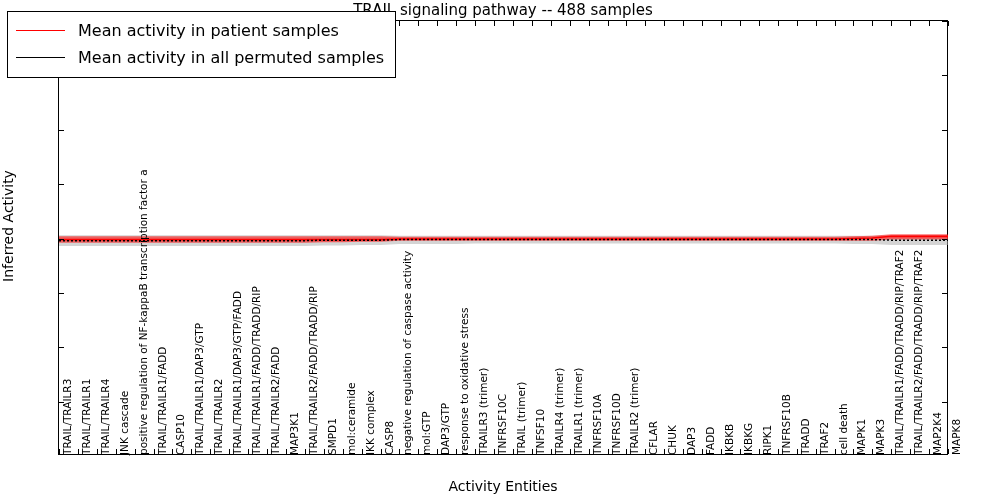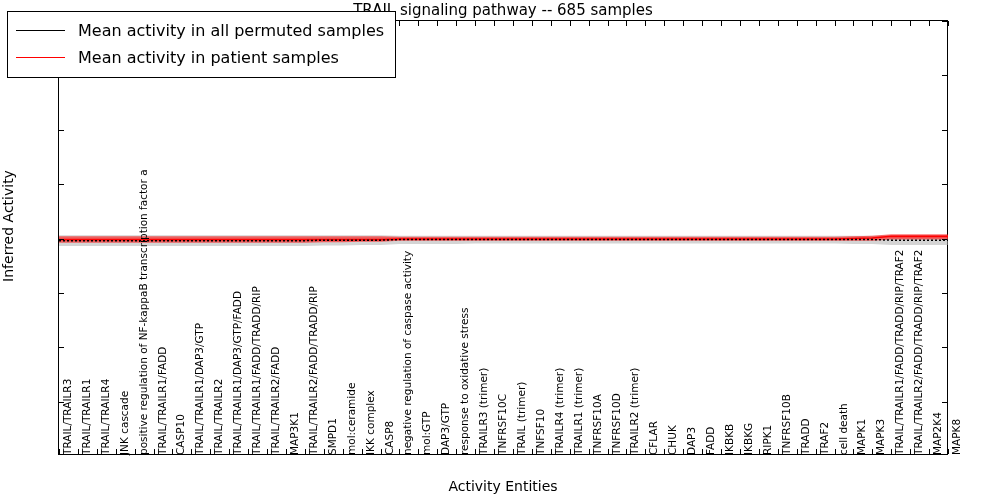--- a/index.html
+++ b/index.html
@@ -69,21 +69,21 @@
   .legtext{font-size:16px;color:#000;white-space:nowrap;}
 
   
   .datalayer{position:absolute;left:0;top:0;width:890px;height:435px;}
 </style>
 </head>
 <body>
 
 <div id="fig">
 
-  <div class="title">TRAIL signaling pathway -- 685 samples</div>
+  <div class="title">TRAIL signaling pathway -- 488 samples</div>
 
   <div class="plotframe">
     <svg class="datalayer" viewBox="0 0 890 435" preserveAspectRatio="none" id="datasvg">
         <path d="M0,214.2375L18.914893617021278,214.2375L37.829787234042556,214.2375L56.744680851063826,214.2375L75.65957446808511,214.2375L94.57446808510639,214.2375L113.48936170212765,214.2375L132.40425531914894,214.2375L151.31914893617022,214.2375L170.2340425531915,214.2375L189.14893617021278,214.2375L208.06382978723406,214.2375L226.9787234042553,214.2375L245.89361702127658,214.2375L264.8085106382979,214.2375L283.72340425531917,214.2375L302.63829787234044,214.2375L321.5531914893617,214.2375L340.468085106383,214.78125L359.3829787234043,214.78125L378.29787234042556,214.78125L397.21276595744683,214.78125L416.1276595744681,214.78125L435.0425531914894,214.78125L453.9574468085106,214.78125L472.8723404255319,214.78125L491.78723404255317,214.78125L510.70212765957444,214.78125L529.6170212765958,214.78125L548.531914893617,214.78125L567.4468085106383,214.78125L586.3617021276596,214.78125L605.2765957446809,214.78125L624.1914893617021,214.78125L643.1063829787234,214.78125L662.0212765957447,214.78125L680.936170212766,214.78125L699.8510638297872,214.78125L718.7659574468086,214.78125L737.6808510638298,214.78125L756.5957446808511,214.78125L775.5106382978723,214.78125L794.4255319148937,214.78125L813.3404255319149,214.78125L832.2553191489362,214.2375L851.1702127659574,214.2375L870.0851063829788,214.2375L889,214.2375L889,224.025L870.0851063829788,224.025L851.1702127659574,224.025L832.2553191489362,224.025L813.3404255319149,222.9375L794.4255319148937,222.9375L775.5106382978723,222.39374999999998L756.5957446808511,222.39374999999998L737.6808510638298,222.39374999999998L718.7659574468086,222.39374999999998L699.8510638297872,222.39374999999998L680.936170212766,222.39374999999998L662.0212765957447,222.39374999999998L643.1063829787234,222.39374999999998L624.1914893617021,222.39374999999998L605.2765957446809,222.39374999999998L586.3617021276596,222.39374999999998L567.4468085106383,222.39374999999998L548.531914893617,222.39374999999998L529.6170212765958,222.39374999999998L510.70212765957444,222.39374999999998L491.78723404255317,222.39374999999998L472.8723404255319,222.39374999999998L453.9574468085106,222.39374999999998L435.0425531914894,222.39374999999998L416.1276595744681,222.39374999999998L397.21276595744683,222.9375L378.29787234042556,222.9375L359.3829787234043,222.9375L340.468085106383,222.9375L321.5531914893617,224.025L302.63829787234044,224.025L283.72340425531917,224.56875L264.8085106382979,224.56875L245.89361702127658,225.1125L226.9787234042553,225.1125L208.06382978723406,225.1125L189.14893617021278,225.1125L170.2340425531915,225.1125L151.31914893617022,225.1125L132.40425531914894,225.1125L113.48936170212765,225.1125L94.57446808510639,225.1125L75.65957446808511,225.1125L56.744680851063826,225.1125L37.829787234042556,225.1125L18.914893617021278,225.1125L0,225.1125Z" fill="#b0b0b0" fill-opacity="0.55" stroke="none"></path>
         <path d="M0,215.325L18.914893617021278,215.325L37.829787234042556,215.325L56.744680851063826,215.325L75.65957446808511,215.325L94.57446808510639,215.325L113.48936170212765,215.325L132.40425531914894,215.325L151.31914893617022,215.325L170.2340425531915,215.325L189.14893617021278,215.325L208.06382978723406,215.325L226.9787234042553,215.325L245.89361702127658,215.325L264.8085106382979,215.325L283.72340425531917,215.325L302.63829787234044,215.325L321.5531914893617,215.325L340.468085106383,215.86874999999998L359.3829787234043,215.86874999999998L378.29787234042556,215.86874999999998L397.21276595744683,215.86874999999998L416.1276595744681,215.86874999999998L435.0425531914894,215.86874999999998L453.9574468085106,215.86874999999998L472.8723404255319,215.86874999999998L491.78723404255317,215.86874999999998L510.70212765957444,215.86874999999998L529.6170212765958,215.86874999999998L548.531914893617,215.86874999999998L567.4468085106383,215.86874999999998L586.3617021276596,215.86874999999998L605.2765957446809,215.86874999999998L624.1914893617021,215.86874999999998L643.1063829787234,215.86874999999998L662.0212765957447,215.86874999999998L680.936170212766,215.86874999999998L699.8510638297872,215.86874999999998L718.7659574468086,215.86874999999998L737.6808510638298,215.86874999999998L756.5957446808511,215.86874999999998L775.5106382978723,215.86874999999998L794.4255319148937,215.325L813.3404255319149,214.78125L832.2553191489362,213.15L851.1702127659574,213.15L870.0851063829788,213.15L889,213.15L889,218.5875L870.0851063829788,218.5875L851.1702127659574,218.5875L832.2553191489362,218.5875L813.3404255319149,219.675L794.4255319148937,219.675L775.5106382978723,219.675L756.5957446808511,219.675L737.6808510638298,219.675L718.7659574468086,219.675L699.8510638297872,219.675L680.936170212766,219.675L662.0212765957447,219.675L643.1063829787234,219.675L624.1914893617021,219.675L605.2765957446809,219.675L586.3617021276596,219.675L567.4468085106383,219.675L548.531914893617,219.675L529.6170212765958,219.675L510.70212765957444,219.675L491.78723404255317,219.675L472.8723404255319,219.675L453.9574468085106,219.675L435.0425531914894,219.675L416.1276595744681,219.675L397.21276595744683,219.675L378.29787234042556,219.675L359.3829787234043,219.675L340.468085106383,219.675L321.5531914893617,220.76250000000002L302.63829787234044,220.76250000000002L283.72340425531917,221.30624999999998L264.8085106382979,221.30624999999998L245.89361702127658,221.85L226.9787234042553,221.85L208.06382978723406,221.85L189.14893617021278,221.85L170.2340425531915,221.85L151.31914893617022,221.85L132.40425531914894,221.85L113.48936170212765,221.85L94.57446808510639,221.85L75.65957446808511,221.85L56.744680851063826,221.85L37.829787234042556,221.85L18.914893617021278,221.85L0,221.85Z" fill="#ff0000" fill-opacity="0.55" stroke="none"></path>
         <path d="M0,218.5875L18.914893617021278,218.5875L37.829787234042556,218.5875L56.744680851063826,218.5875L75.65957446808511,218.5875L94.57446808510639,218.5875L113.48936170212765,218.5875L132.40425531914894,218.5875L151.31914893617022,218.5875L170.2340425531915,218.5875L189.14893617021278,218.5875L208.06382978723406,218.5875L226.9787234042553,218.5875L245.89361702127658,218.5875L264.8085106382979,218.5875L283.72340425531917,218.5875L302.63829787234044,218.5875L321.5531914893617,218.5875L340.468085106383,218.04375L359.3829787234043,218.04375L378.29787234042556,218.04375L397.21276595744683,218.04375L416.1276595744681,218.04375L435.0425531914894,218.04375L453.9574468085106,218.04375L472.8723404255319,218.04375L491.78723404255317,218.04375L510.70212765957444,218.04375L529.6170212765958,218.04375L548.531914893617,218.04375L567.4468085106383,218.04375L586.3617021276596,218.04375L605.2765957446809,218.04375L624.1914893617021,218.04375L643.1063829787234,218.04375L662.0212765957447,218.04375L680.936170212766,218.04375L699.8510638297872,218.04375L718.7659574468086,218.04375L737.6808510638298,218.04375L756.5957446808511,218.04375L775.5106382978723,218.04375L794.4255319148937,217.5L813.3404255319149,216.95625L832.2553191489362,215.325L851.1702127659574,215.325L870.0851063829788,215.325L889,215.325" fill="none" stroke="#ff0000" stroke-width="1.6"></path>
         <path d="M0,219.675L18.914893617021278,219.675L37.829787234042556,219.675L56.744680851063826,219.675L75.65957446808511,219.675L94.57446808510639,219.675L113.48936170212765,219.675L132.40425531914894,219.675L151.31914893617022,219.675L170.2340425531915,219.675L189.14893617021278,219.675L208.06382978723406,219.675L226.9787234042553,219.675L245.89361702127658,219.675L264.8085106382979,219.13125L283.72340425531917,219.13125L302.63829787234044,219.13125L321.5531914893617,219.13125L340.468085106383,218.5875L359.3829787234043,218.5875L378.29787234042556,218.5875L397.21276595744683,218.5875L416.1276595744681,218.5875L435.0425531914894,218.5875L453.9574468085106,218.5875L472.8723404255319,218.5875L491.78723404255317,218.5875L510.70212765957444,218.5875L529.6170212765958,218.5875L548.531914893617,218.5875L567.4468085106383,218.5875L586.3617021276596,218.5875L605.2765957446809,218.5875L624.1914893617021,218.5875L643.1063829787234,218.5875L662.0212765957447,218.5875L680.936170212766,218.5875L699.8510638297872,218.5875L718.7659574468086,218.5875L737.6808510638298,218.5875L756.5957446808511,218.5875L775.5106382978723,218.5875L794.4255319148937,218.5875L813.3404255319149,218.5875L832.2553191489362,219.13125L851.1702127659574,219.13125L870.0851063829788,219.13125L889,219.13125" fill="none" stroke="#000000" stroke-width="1.5" stroke-dasharray="2,2"></path>
       </svg>
     <div id="ytickmarks">
         <div class="ytickmark" style="top: 380.625px;"></div>
@@ -254,22 +254,22 @@
       <div class="xtl" style="left: 798.426px; top: 0px;">MAPK1</div>
       <div class="xtl" style="left: 817.34px; top: 0px;">MAPK3</div>
       <div class="xtl" style="left: 836.255px; top: 0px;">TRAIL/TRAILR1/FADD/TRADD/RIP/TRAF2</div>
       <div class="xtl" style="left: 855.17px; top: 0px;">TRAIL/TRAILR2/FADD/TRADD/RIP/TRAF2</div>
       <div class="xtl" style="left: 874.085px; top: 0px;">MAP2K4</div>
       <div class="xtl" style="left: 893px; top: 0px;">MAPK8</div>
     </div>
 
   <div class="legend">
     <div class="legrow">
+      <span class="legline red"></span>
+      <span class="legtext">Mean activity in patient samples</span>
+    </div>
+    <div class="legrow">
       <span class="legline black"></span>
       <span class="legtext">Mean activity in all permuted samples</span>
     </div>
-    <div class="legrow">
-      <span class="legline red"></span>
-      <span class="legtext">Mean activity in patient samples</span>
-    </div>
   </div>
 
 </div>
 
 </body></html>

